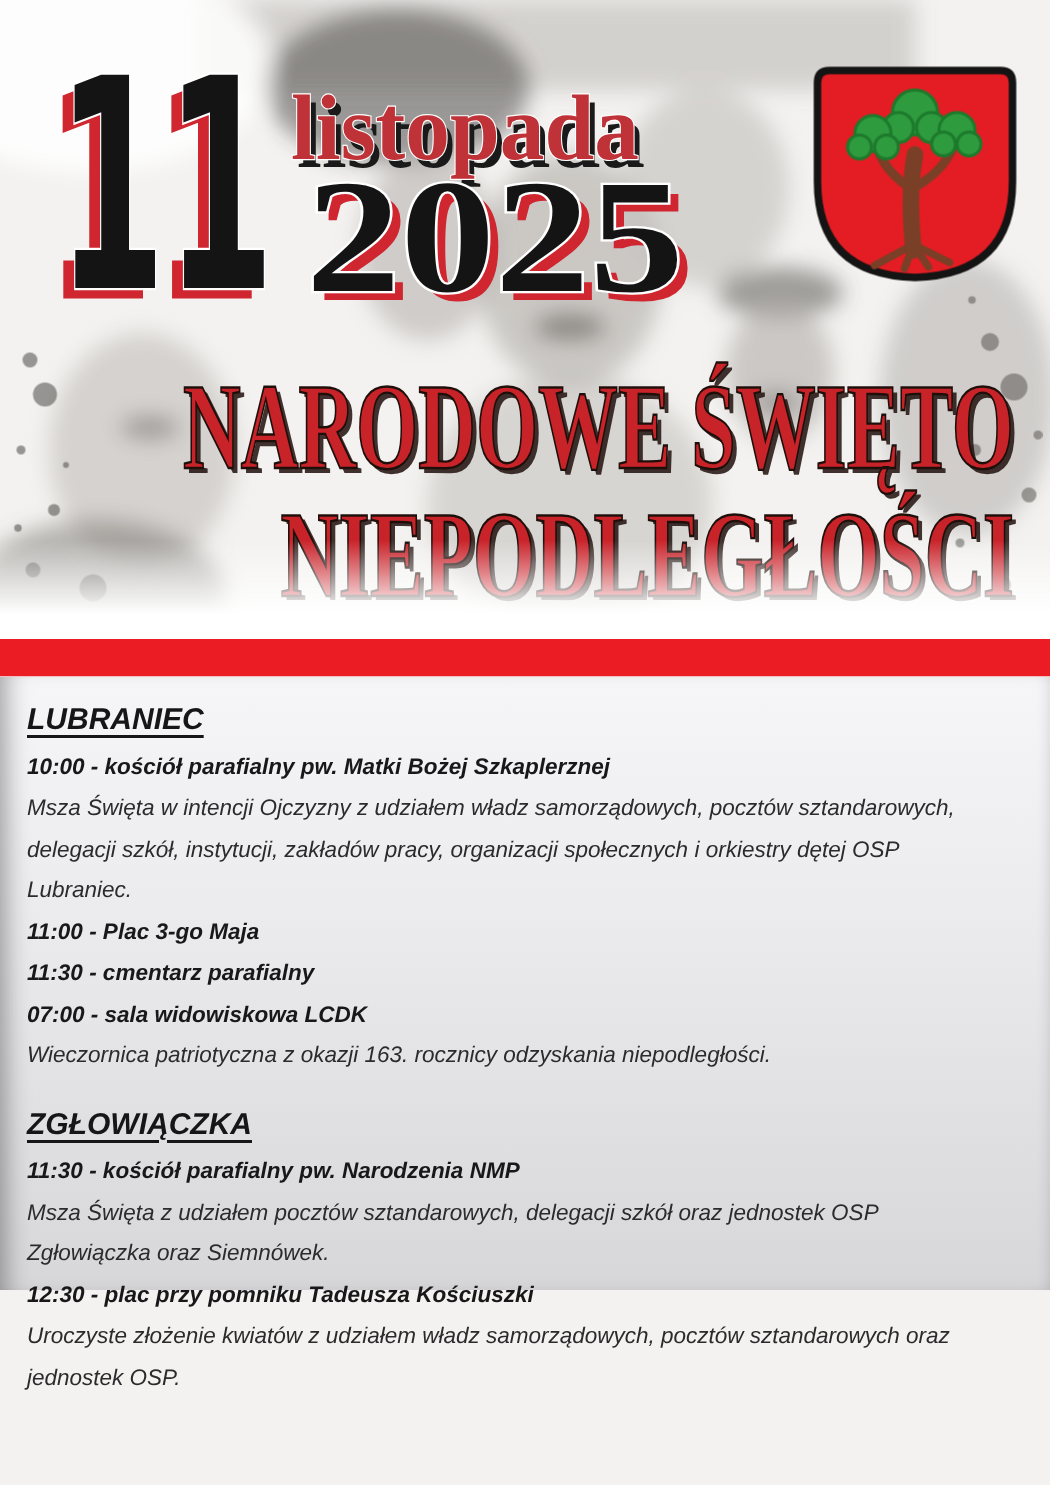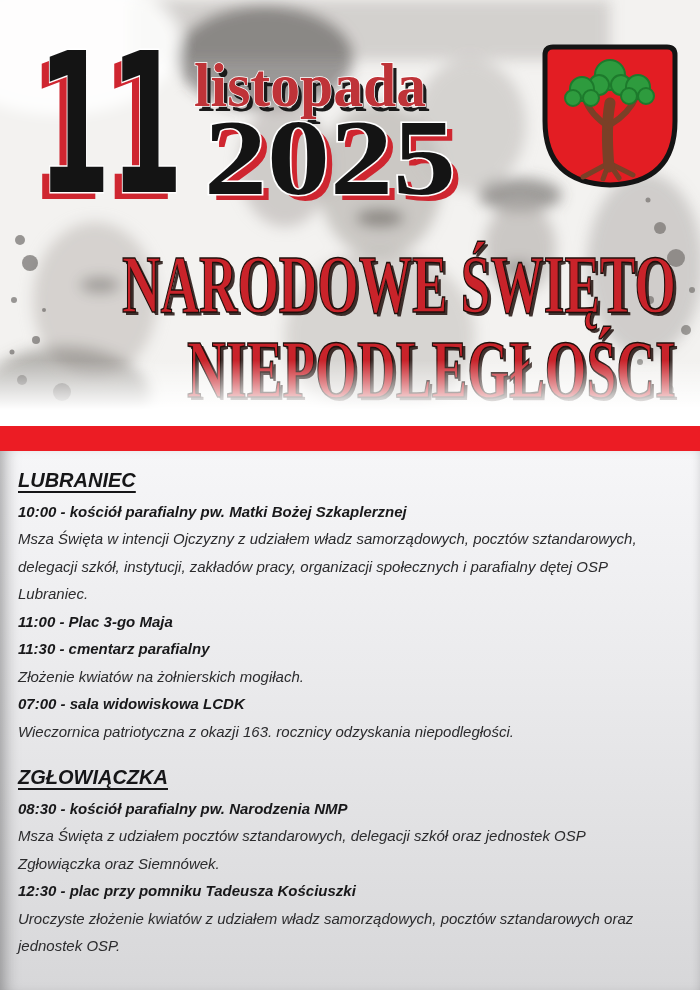--- a/index.html
+++ b/index.html
@@ -9,21 +9,21 @@
     font-family:"Liberation Sans",sans-serif;
   }
   
   .photo-band{position:relative;width:700px;height:410px;background:#f3f2f0;}
   .photo-band svg{display:block;}
   
   .white-strip{width:700px;height:16px;background:#ffffff;}
   .red-band{width:700px;height:25px;}
   
   .schedule{
-    position:relative;width:700px;height:539px;box-sizing:border-box;
+    position:relative;width:700px;height:409px;box-sizing:border-box;
     padding:16px 30px 0 18px;
     background:linear-gradient(180deg,#f6f6f8 0%,#ebebed 40%,#d7d7d9 100%);
     box-shadow:inset 14px 0 16px -10px rgba(0,0,0,.35), inset -8px 0 10px -8px rgba(0,0,0,.15);
     color:#1d1d1f;
   }
   .schedule h2{
     margin:0 0 3px 0;font-size:20px;line-height:27.5px;
     font-style:italic;font-weight:bold;color:#161618;
     text-decoration:underline;text-underline-offset:4px;text-decoration-thickness:2px;
   }
@@ -146,30 +146,29 @@
   </div>
 
   <div class="white-strip"></div>
   <div class="red-band" style="background:#ec1c24"></div>
 
   <div class="schedule">
 
     <section>
       <h2>LUBRANIEC</h2>
       <p class="t">10:00 - kościół parafialny pw. Matki Bożej Szkaplerznej</p>
-      <p class="d">Msza Święta w intencji Ojczyzny z udziałem władz samorządowych, pocztów sztandarowych, delegacji szkół, instytucji, zakładów pracy, organizacji społecznych i parafialny dętej OSP Lubraniec.</p>
+      <p class="d">Msza Święta w intencji Ojczyzny z udziałem władz samorządowych, pocztów sztandarowych, delegacji szkół, instytucji, zakładów pracy, organizacji społecznych i orkiestry dętej OSP Lubraniec.</p>
       <p class="t">11:00 - Plac 3-go Maja</p>
       <p class="t">11:30 - cmentarz parafialny</p>
-      <p class="d">Złożenie kwiatów na żołnierskich mogiłach.</p>
       <p class="t">07:00 - sala widowiskowa LCDK</p>
       <p class="d">Wieczornica patriotyczna z okazji 163. rocznicy odzyskania niepodległości.</p>
     </section>
 
     <section class="sec2">
       <h2>ZGŁOWIĄCZKA</h2>
-      <p class="t">08:30 -  kościół parafialny pw. Narodzenia NMP</p>
+      <p class="t">11:30 -  kościół parafialny pw. Narodzenia NMP</p>
       <p class="d">Msza Święta z udziałem pocztów sztandarowych, delegacji szkół oraz jednostek OSP Zgłowiączka oraz Siemnówek.</p>
       <p class="t">12:30 - plac przy pomniku Tadeusza Kościuszki</p>
       <p class="d">Uroczyste złożenie kwiatów z udziałem władz samorządowych, pocztów sztandarowych oraz jednostek OSP.</p>
     </section>
 
   </div>
 </div>
 
 </body></html>

